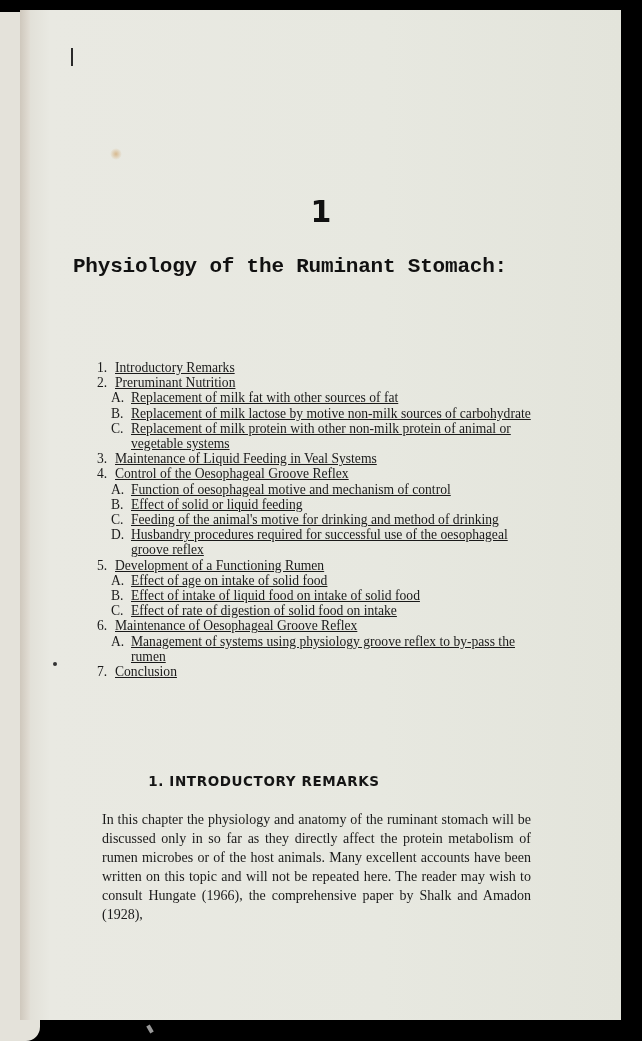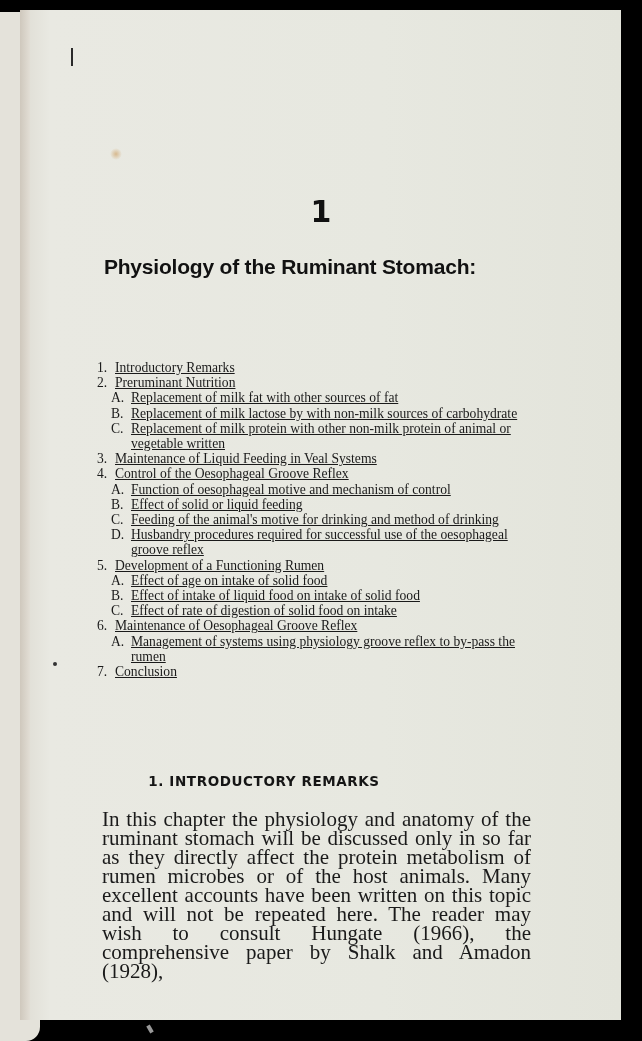--- a/index.html
+++ b/index.html
@@ -79,21 +79,21 @@
       font-weight: bold;
       font-size: 30px;
       color: #111;
     }
     .chapter-title {
       position: absolute;
       left: 0;
       width: 580px;
       top: 252px;
       text-align: center;
-      font-family: Liberation Sans, sans-serif;
+      font-family: Liberation Mono, monospace;
       font-weight: bold;
       font-size: 21px;
       line-height: 29px;
       color: #111;
       letter-spacing: -0.2px;
     }
     .toc {
       position: absolute;
       left: 97px;
       top: 360px;
@@ -135,21 +135,21 @@
       font-weight: 600;
       letter-spacing: 0.6px;
       color: #151515;
     }
     .body-para {
       position: absolute;
       left: 102px;
       top: 810px;
       width: 429px;
       font-family: "Liberation Serif", serif;
-      font-size: 21px;
+      font-size: 14px;
       line-height: 19px;
       color: #1a1a1a;
       text-align: justify;
     }
     .bottom-mark {
       position: absolute;
       left: 148px;
       top: 1025px;
       width: 4px;
       height: 8px;
@@ -184,25 +184,25 @@
         <div class="entry">
           <span class="num">2.</span>
           <span class="text">Preruminant Nutrition</span>
         </div>
         <div class="entry sub">
           <span class="num">A.</span>
           <span class="text">Replacement of milk fat with other sources of fat</span>
         </div>
         <div class="entry sub">
           <span class="num">B.</span>
-          <span class="text">Replacement of milk lactose by with non-milk sources of carbohydrate</span>
+          <span class="text">Replacement of milk lactose by motive non-milk sources of carbohydrate</span>
         </div>
         <div class="entry sub">
           <span class="num">C.</span>
-          <span class="text">Replacement of milk protein with other non-milk protein of animal or vegetable written</span>
+          <span class="text">Replacement of milk protein with other non-milk protein of animal or vegetable systems</span>
         </div>
       </li>
       <li>
         <div class="entry">
           <span class="num">3.</span>
           <span class="text">Maintenance of Liquid Feeding in Veal Systems</span>
         </div>
       </li>
       <li>
         <div class="entry">

